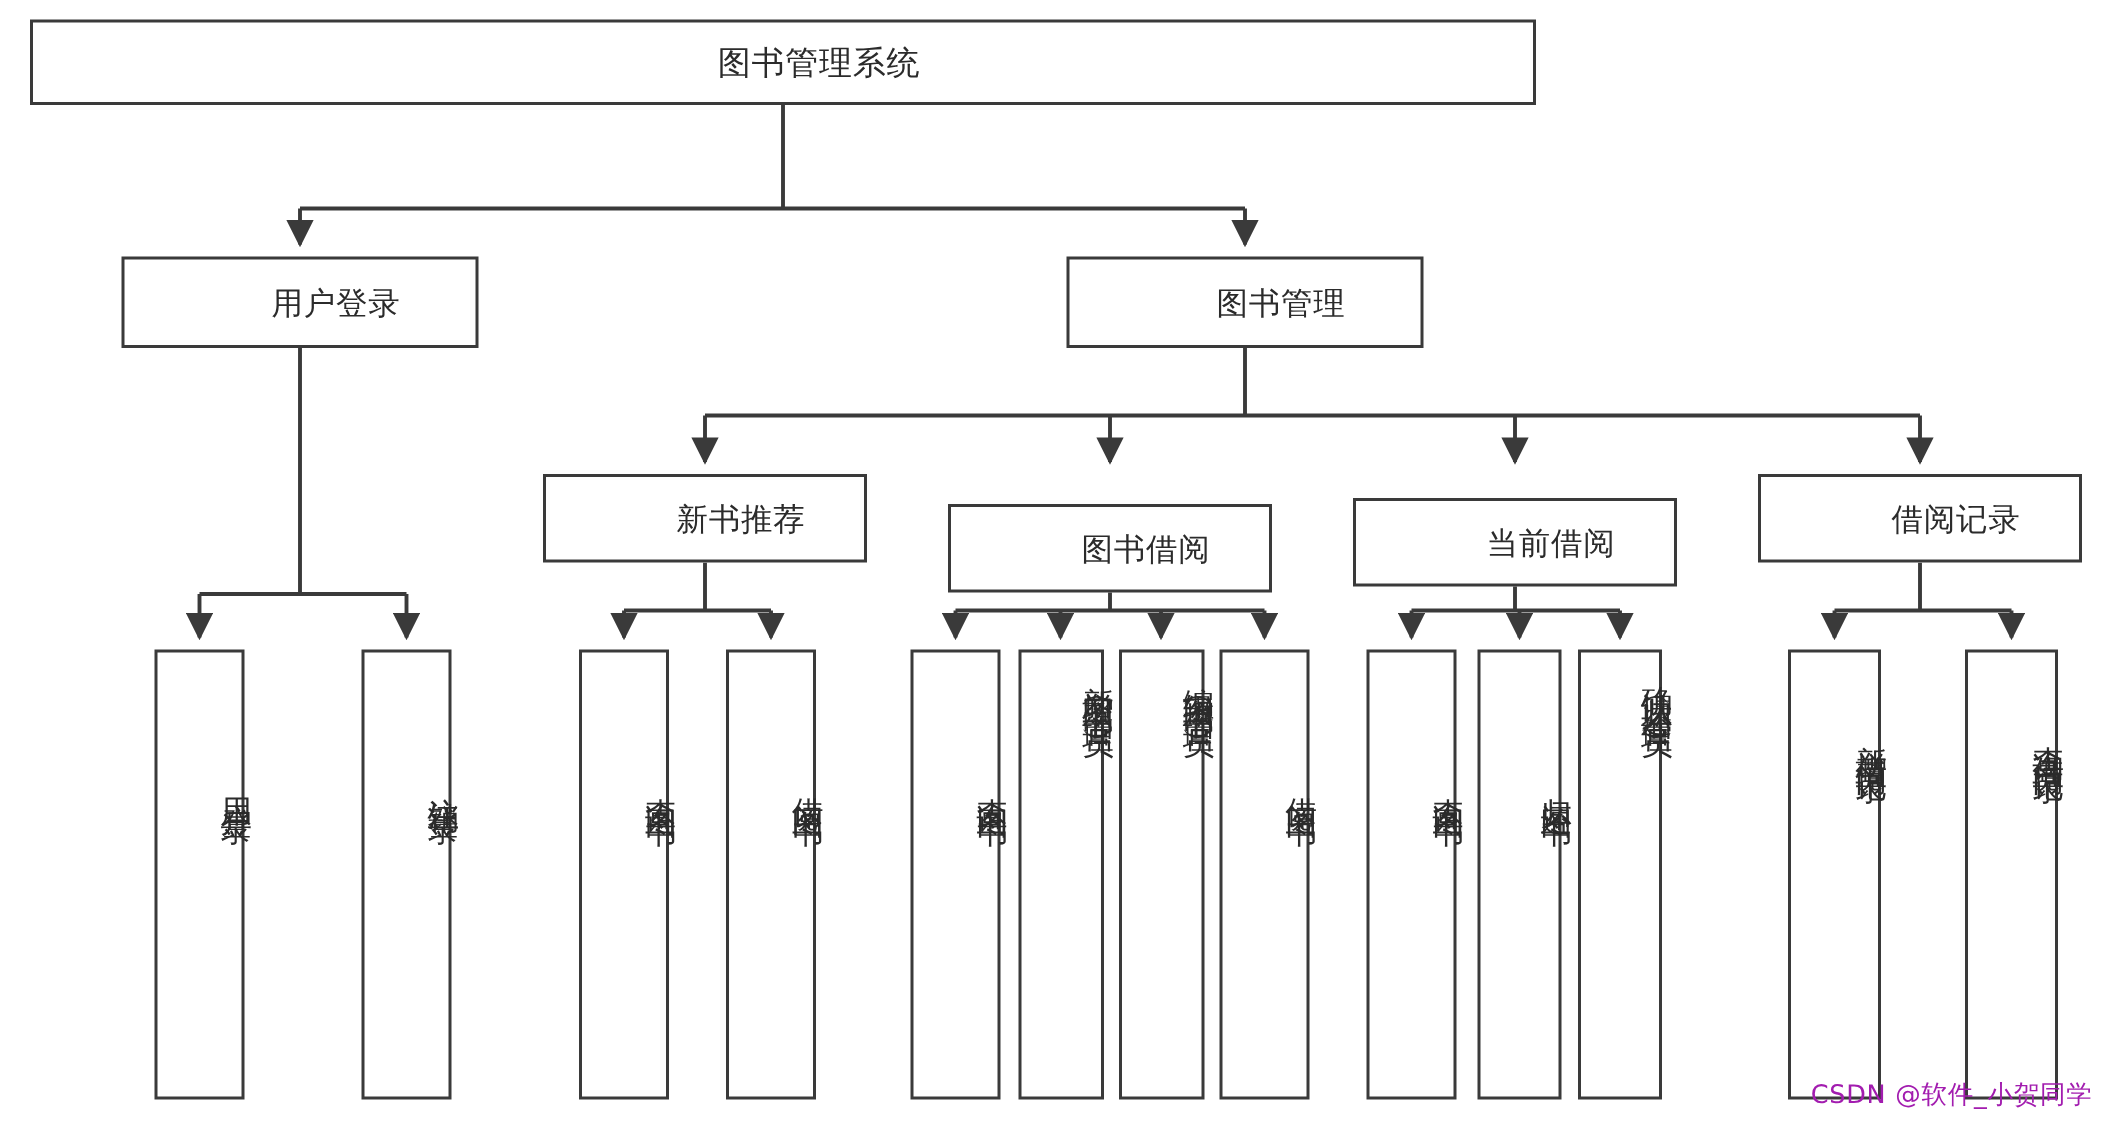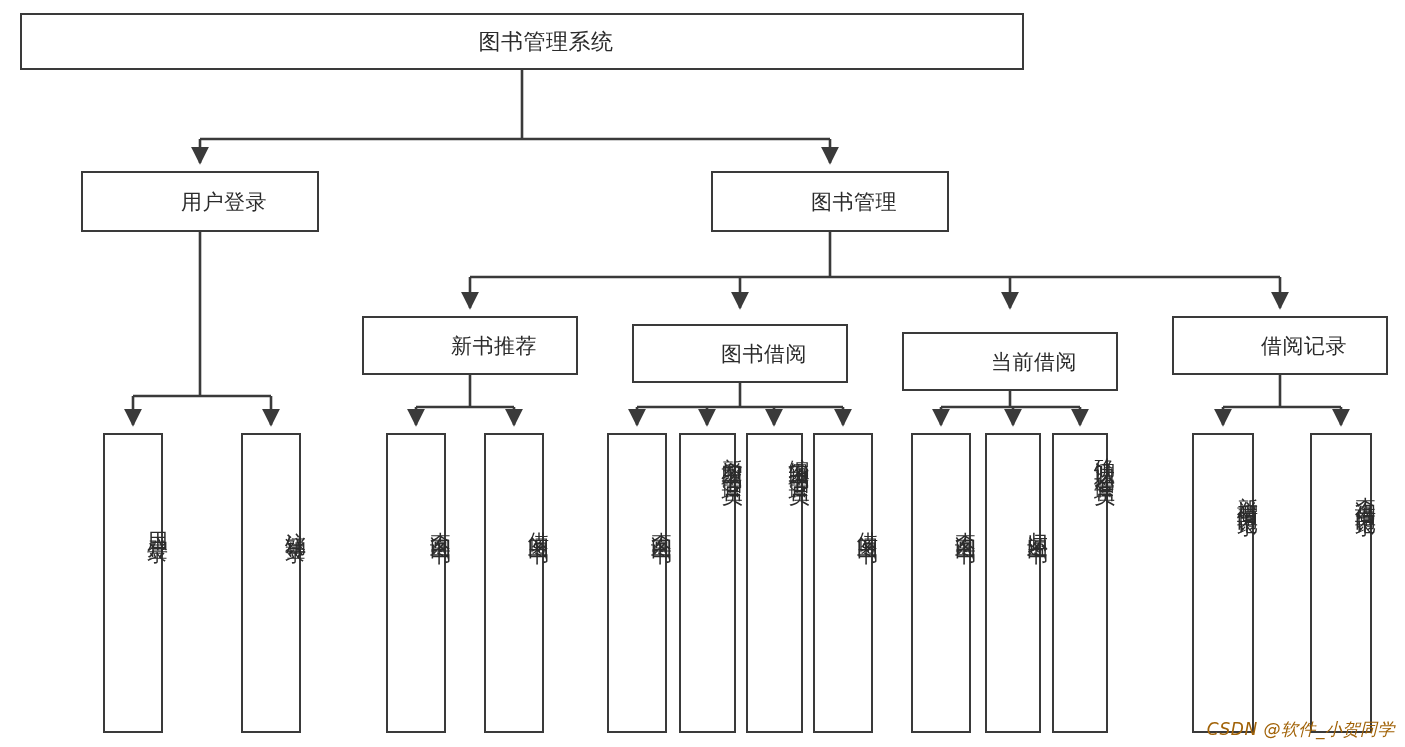--- a/index.html
+++ b/index.html
@@ -54,24 +54,23 @@
     white-space: nowrap;
   }
   .node.root {
     font-size: 22px;
   }
   .watermark {
     position: absolute;
     right: 10px;
     bottom: 6px;
     font-size: 17px;
-    color: #a16207;
+    color: #a21caf;
     letter-spacing: 0.5px;
     white-space: nowrap;
-    font-style: italic;
   }
 </style>
 </head>
 <body>
 
 <div id="canvas">
 
   <svg id="wires" viewBox="0 0 1405 747" xmlns="http://www.w3.org/2000/svg">
     <defs>
       <marker id="arrow" viewBox="0 0 10 10" refX="9" refY="5" markerWidth="7" markerHeight="7" orient="auto-start-reverse">
@@ -129,21 +128,21 @@
   <div class="node h" style="left:81px; top:171px; width:238px; height:61px;">
     <span>用户登录</span>
   </div>
   <div class="node h" style="left:362px; top:316px; width:216px; height:59px;">
     <span>新书推荐</span>
   </div>
 
   <div class="node h" style="left:711px; top:171px; width:238px; height:61px;">
     <span>图书管理</span>
   </div>
-  <div class="node h" style="left:632px; top:324px; width:216px; height:59px;">
+  <div class="node h" style="left:632px; top:336px; width:216px; height:59px;">
     <span>图书借阅</span>
   </div>
   <div class="node h" style="left:902px; top:332px; width:216px; height:59px;">
     <span>当前借阅</span>
   </div>
   <div class="node h" style="left:1172px; top:316px; width:216px; height:59px;text-align:center;">
     <span>借阅记录</span>
   </div>
 
   <div class="node v" style="left:103px; top:433px; width:60px; height:300px; padding-top:80px;">

